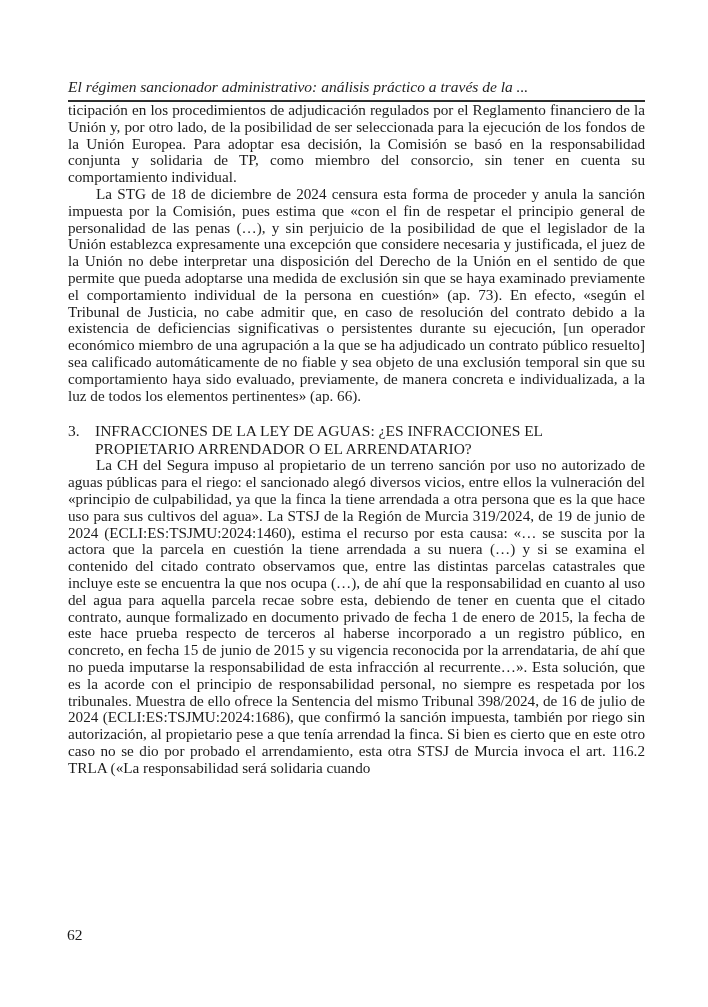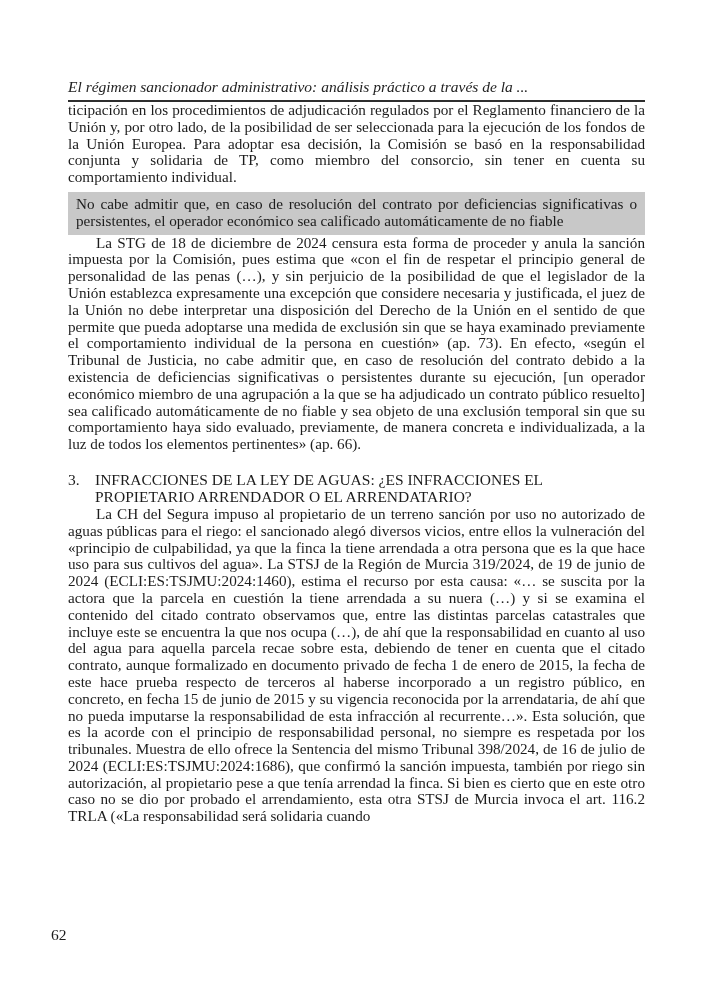--- a/index.html
+++ b/index.html
@@ -65,43 +65,40 @@
   }
   .heading-num {
     flex: none;
     width: 27px;
   }
   .heading-text {
     flex: 1;
   }
   .page-number {
     position: absolute;
-    left: 51px;
+    left: 67px;
     top: 926px;
     font-size: 15.5px;
     color: #1c1c1c;
   }
   .italic { }
 </style>
 </head>
 <body>
 
 <div class="page">
   <div class="content">
 
     <div class="running-head">
       <span>El régimen sancionador administrativo: análisis práctico a través de la ...</span>
       <hr class="head-rule">
     </div>
 
     <p class="para body-text p1"><span>ticipación en los procedimientos de adjudicación regulados por el Reglamento financiero de la Unión y, por otro lado, de la posibilidad de ser seleccionada para la ejecución de los fondos de la Unión Europea. Para adoptar esa decisión, la Comisión se basó en la responsabilidad conjunta y solidaria de </span><span class="italic">TP</span><span>, como miembro del consorcio, sin tener en cuenta su comportamiento individual.</span></p>
 
-    <div class="body-text hl-box" style="background-color: rgb(200, 200, 200);">
-      <span>No cabe admitir que, en caso de resolución del contrato por deficiencias significativas o persistentes, el operador económico sea calificado automáticamente de no fiable</span>
-    </div>
 
     <p class="para body-text p2">La STG de 18 de diciembre de 2024 censura esta forma de proceder y anula la sanción impuesta por la Comisión, pues estima que «con el fin de respetar el principio general de personalidad de las penas (…), y sin perjuicio de la posibilidad de que el legislador de la Unión establezca expresamente una excepción que considere necesaria y justificada, el juez de la Unión no debe interpretar una disposición del Derecho de la Unión en el sentido de que permite que pueda adoptarse una medida de exclusión sin que se haya examinado previamente el comportamiento individual de la persona en cuestión» (ap. 73). En efecto, «según el Tribunal de Justicia, no cabe admitir que, en caso de resolución del contrato debido a la existencia de deficiencias significativas o persistentes durante su ejecución, [un operador económico miembro de una agrupación a la que se ha adjudicado un contrato público resuelto] sea calificado automáticamente de no fiable y sea objeto de una exclusión temporal sin que su comportamiento haya sido evaluado, previamente, de manera concreta e individualizada, a la luz de todos los elementos pertinentes» (ap. 66).</p>
 
     <div class="section-heading">
       <span class="heading-num">3.</span>
       <span class="heading-text">INFRACCIONES DE LA LEY DE AGUAS: ¿ES INFRACCIONES EL PROPIETARIO ARRENDADOR O EL ARRENDATARIO?</span>
     </div>
 
     <p class="para body-text p3">La CH del Segura impuso al propietario de un terreno sanción por uso no autorizado de aguas públicas para el riego: el sancionado alegó diversos vicios, entre ellos la vulneración del «principio de culpabilidad, ya que la finca la tiene arrendada a otra persona que es la que hace uso para sus cultivos del agua». La STSJ de la Región de Murcia 319/2024, de 19 de junio de 2024 (ECLI:ES:TSJMU:2024:1460), estima el recurso por esta causa: «… se suscita por la actora que la parcela en cuestión la tiene arrendada a su nuera (…) y si se examina el contenido del citado contrato observamos que, entre las distintas parcelas catastrales que incluye este se encuentra la que nos ocupa (…), de ahí que la responsabilidad en cuanto al uso del agua para aquella parcela recae sobre esta, debiendo de tener en cuenta que el citado contrato, aunque formalizado en documento privado de fecha 1 de enero de 2015, la fecha de este hace prueba respecto de terceros al haberse incorporado a un registro público, en concreto, en fecha 15 de junio de 2015 y su vigencia reconocida por la arrendataria, de ahí que no pueda imputarse la responsabilidad de esta infracción al recurrente…». Esta solución, que es la acorde con el principio de responsabilidad personal, no siempre es respetada por los tribunales. Muestra de ello ofrece la Sentencia del mismo Tribunal 398/2024, de 16 de julio de 2024 (ECLI:ES:TSJMU:2024:1686), que confirmó la sanción impuesta, también por riego sin autorización, al propietario pese a que tenía arrendad la finca. Si bien es cierto que en este otro caso no se dio por probado el arrendamiento, esta otra STSJ de Murcia invoca el art. 116.2 TRLA («La responsabilidad será solidaria cuando</p>
 

